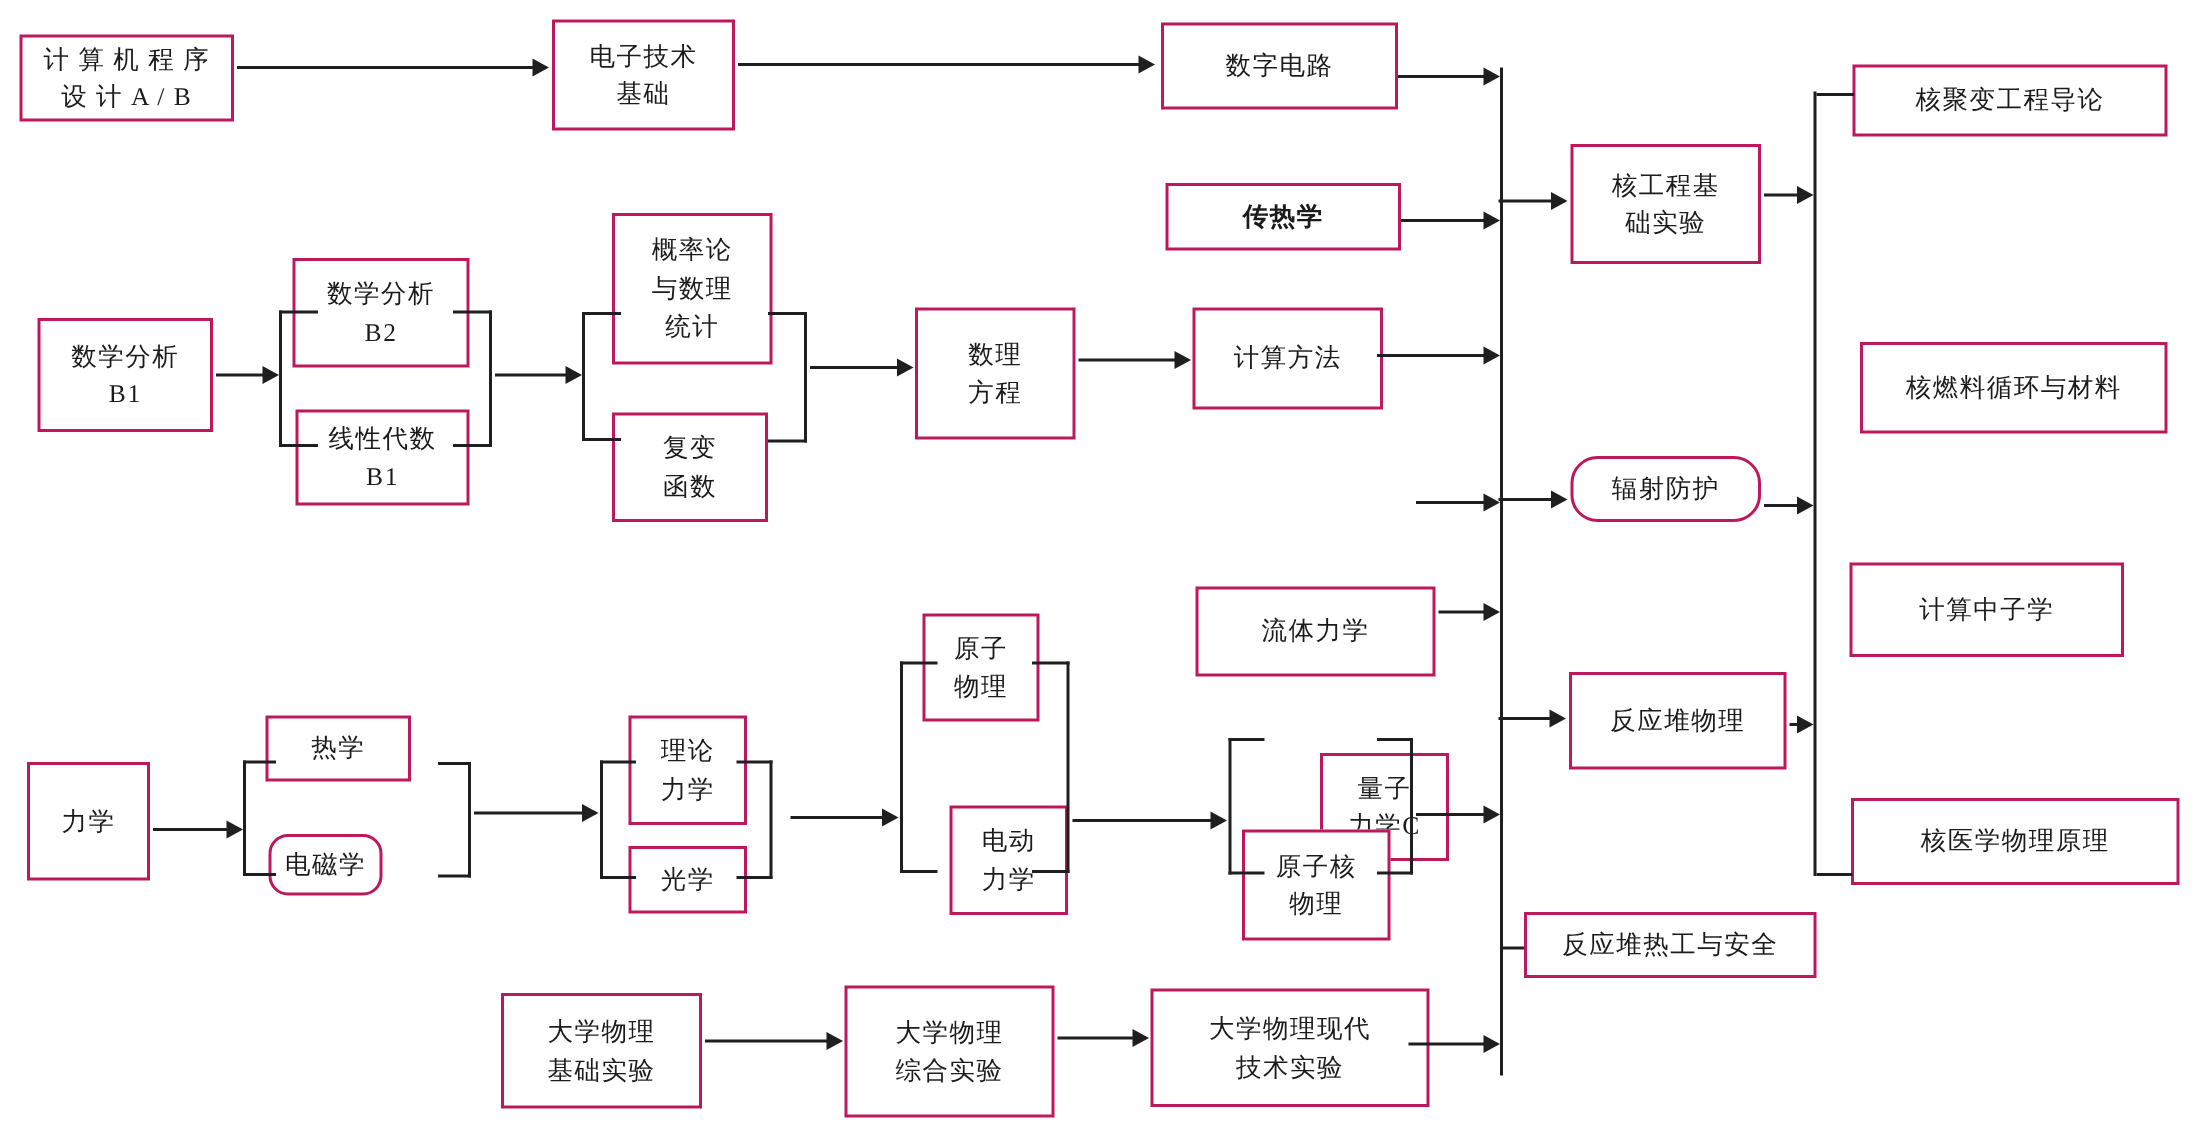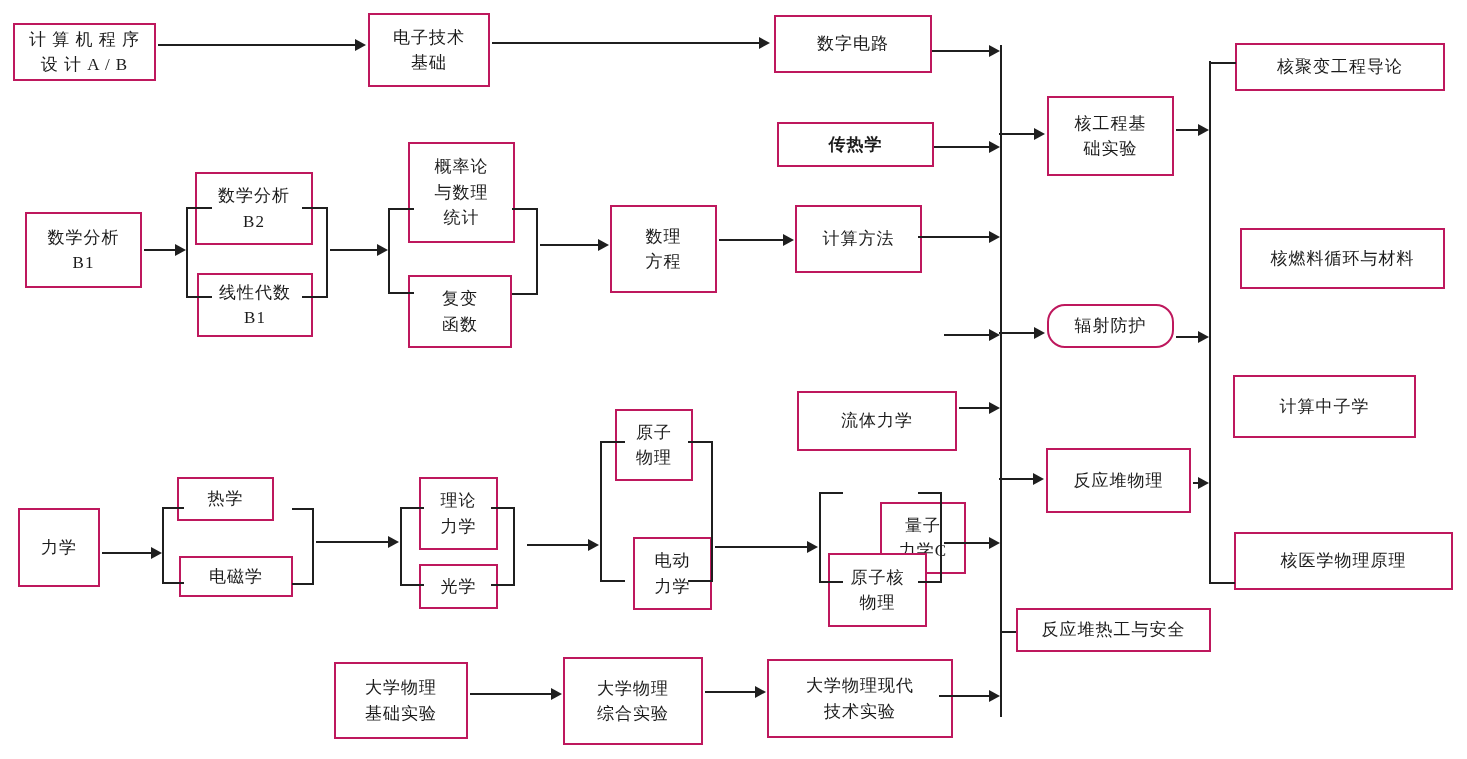--- a/index.html
+++ b/index.html
@@ -45,21 +45,21 @@
 统计</div>
   <div class="node" style="left:408px;top:275px;width:104px;height:73px;">复变
 函数</div>
   <div class="node" style="left:610px;top:205px;width:107px;height:88px;">数理
 方程</div>
   <div class="node" style="left:795px;top:205px;width:127px;height:68px;">计算方法</div>
   <div class="node" style="left:797px;top:391px;width:160px;height:60px;">流体力学</div>
 
   <div class="node" style="left:18px;top:508px;width:82px;height:79px;">力学</div>
   <div class="node" style="left:177px;top:477px;width:97px;height:44px;">热学</div>
-  <div class="node" style="left:179px;top:556px;width:114px;height:41px;">电磁学</div>
+  <div class="node" style="left:179px;top:556px;width:76px;height:41px;border-radius:13px;">电磁学</div>
   <div class="node" style="left:419px;top:477px;width:79px;height:73px;">理论
 力学</div>
   <div class="node" style="left:419px;top:564px;width:79px;height:45px;">光学</div>
   <div class="node" style="left:615px;top:409px;width:78px;height:72px;">原子
 物理</div>
   <div class="node" style="left:633px;top:537px;width:79px;height:73px;">电动
 力学</div>
   <div class="node" style="left:880px;top:467px;width:86px;height:72px;margin-top:35px;">量子
 力学C</div>
   <div class="node" style="left:828px;top:553px;width:99px;height:74px;">原子核

